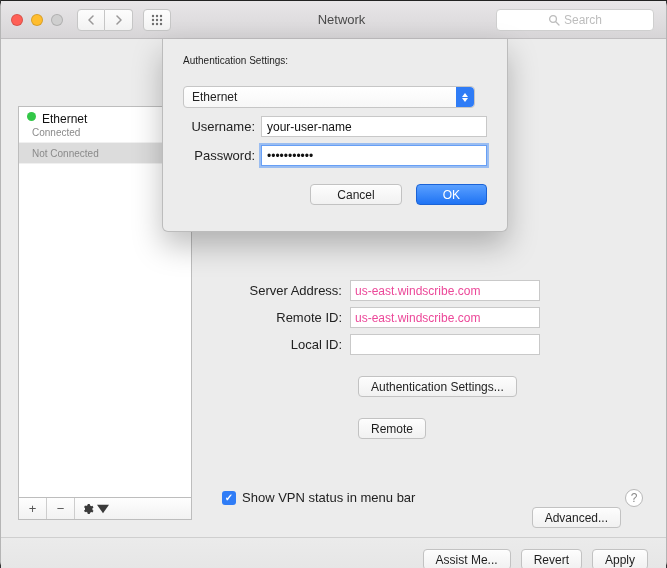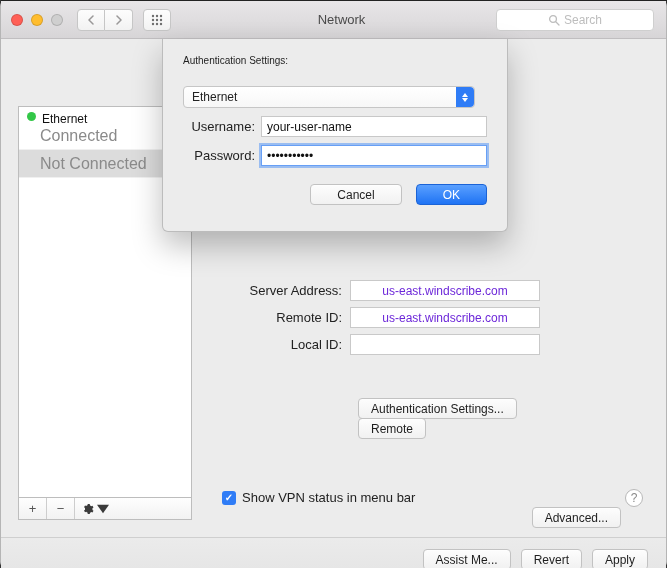--- a/index.html
+++ b/index.html
@@ -63,44 +63,44 @@
     background:#fff;border:1px solid #bdbdbd;border-radius:0;
   }
   .net-item {
     padding:5px 8px 4px 8px;display:flex;flex-direction:column;gap:1px;
     border-bottom:1px solid #f0f0f0;
   }
   .net-item .row1{display:flex;align-items:flex-start;gap:6px;}
   .dot{width:9px;height:9px;border-radius:50%;flex-shrink:0;}
   .dot-green{background:#33c748;} .dot-yellow{background:#f5b400;}
   .net-name{font-size:12px;color:#111;}
-  .net-status{font-size:16px;color:#8a8a8a;margin-left:13px;}
+  .net-status{font-size:10px;color:#8a8a8a;margin-left:5px;}
   .net-item.sel{background:#dcdcdc;}
   .list-footer {
     position:absolute;left:17px;top:459px;width:174px;height:22px;
     background:linear-gradient(#fefefe,#f2f2f2);border:1px solid #bdbdbd;border-top:none;
     display:flex;align-items:center;
   }
   .lf-btn{width:28px;height:100%;border-right:1px solid #cdcdcd;display:flex;align-items:center;justify-content:center;color:#555;font-size:13px;}
   .gear-dd{width:40px;height:100%;display:flex;align-items:center;justify-content:center;gap:3px;color:#333;}
   .gear-dd svg{width:12px;height:12px;}
   
   .detail {
     position:absolute;left:199px;top:67px;width:451px;height:414px;
   }
   .form-row{display:flex;align-items:center;margin-bottom:6px;}
   .form-label{width:150px;text-align:right;padding-right:8px;color:#222;font-size:13px;}
   .form-input{
     height:21px;width:190px;border:1px solid #c9c9c9;background:#fff;
-    padding:0 4px;font-size:12px;color:#6d28d9;text-align:center;
+    padding:0 4px;font-size:12px;color:#ec4899;
   }
   .row-server{position:absolute;top:174px;}
   .row-remote{position:absolute;top:201px;}
   .row-local {position:absolute;top:228px;}
-  .row-authbtn{position:absolute;top:292px;left:158px;text-decoration:underline;}
+  .row-authbtn{position:absolute;top:270px;left:158px;text-decoration:underline;}
   .row-connbtn{position:absolute;top:312px;left:158px;}
   .mac-btn{
     height:21px;padding:0 12px;background:linear-gradient(#fdfdfd,#f1f1f1);
     border:1px solid #c2c2c2;border-radius:4px;font-size:12px;color:#1e1e1e;
     display:inline-flex;align-items:center;box-shadow:0 1px 0 rgba(255,255,255,0.5) inset;
   }
   .show-vpn{position:absolute;top:384px;left:22px;display:flex;align-items:center;gap:6px;font-size:13px;color:#222;}
   .chk{width:14px;height:14px;border-radius:3px;background:#2f7cf6;display:flex;align-items:center;justify-content:center;color:#fff;font-size:10px;font-weight:bold;}
   .adv-btn{position:absolute;top:401px;right:30px;}
   .help-circ{position:absolute;top:383px;right:8px;width:18px;height:18px;border:1px solid #b8b8b8;border-radius:50%;color:#8a8a8a;font-size:12px;display:flex;align-items:center;justify-content:center;background:#fff;}

